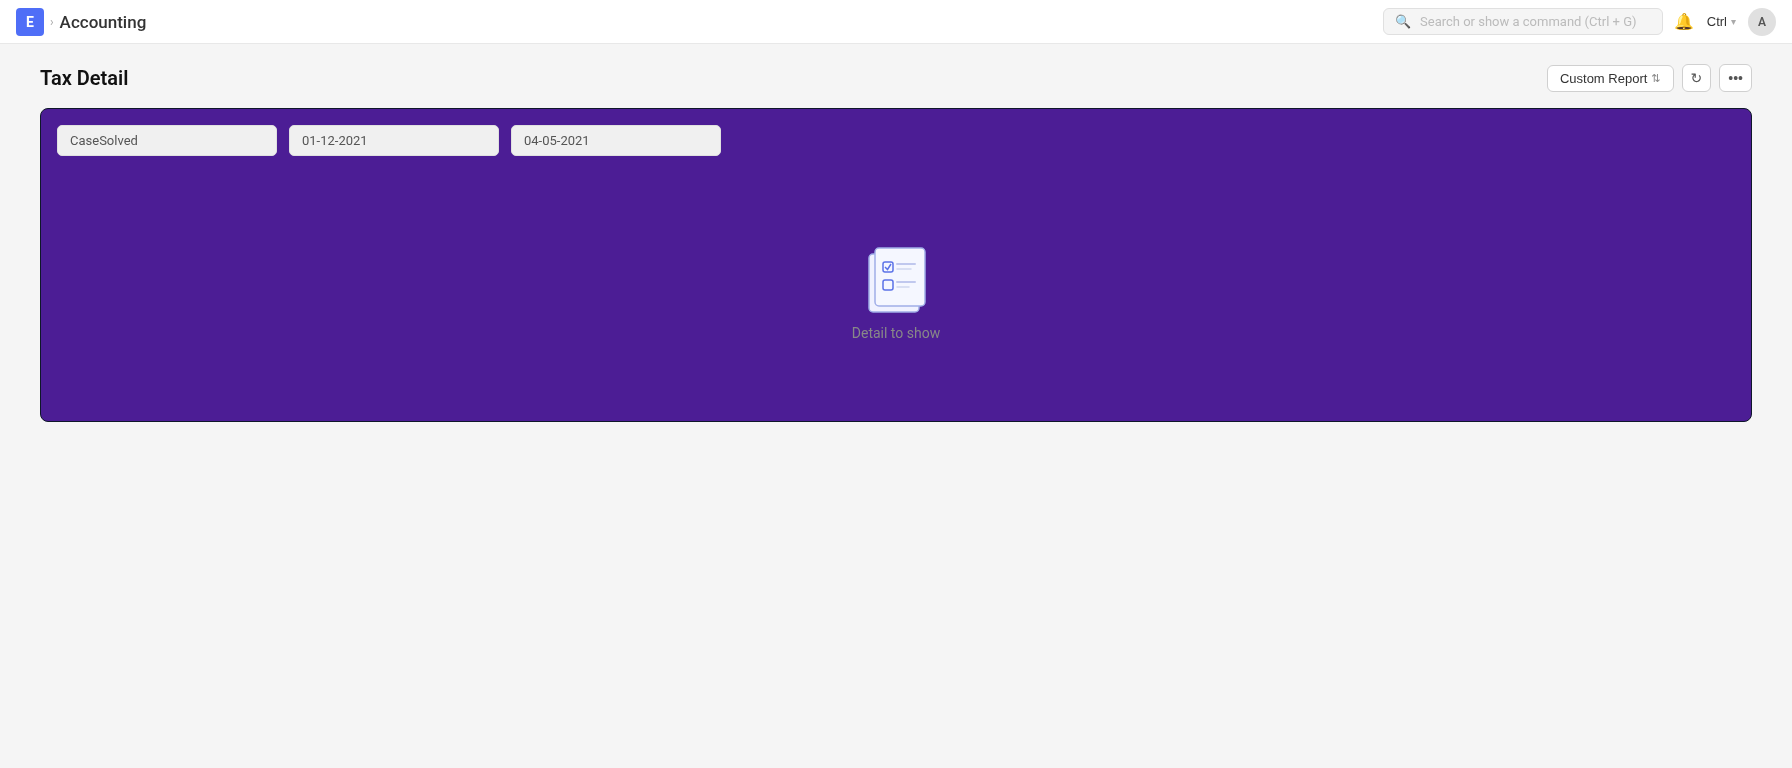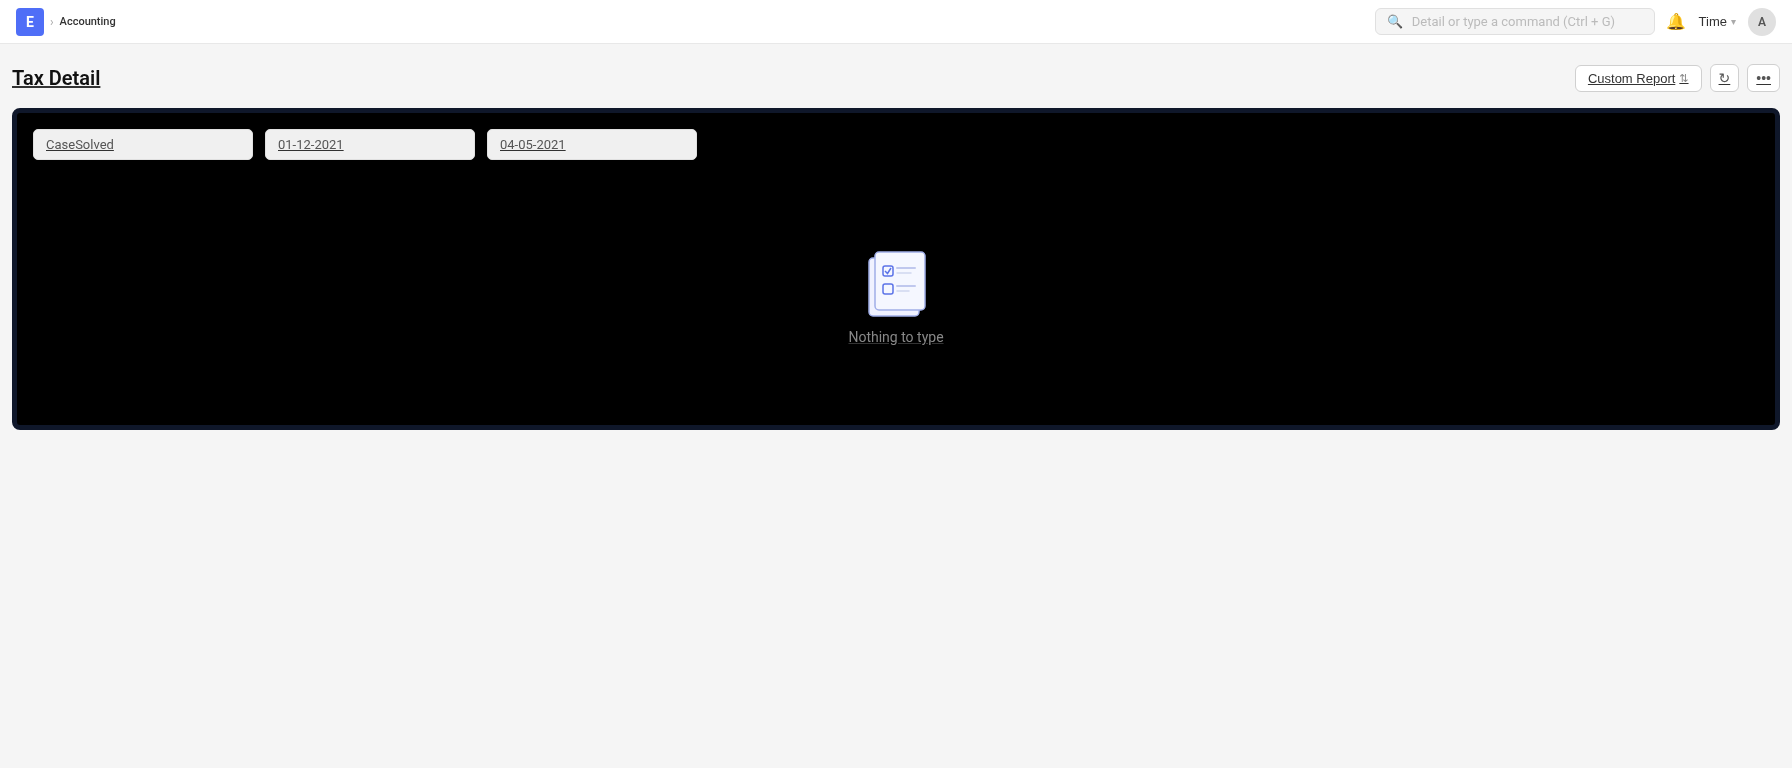--- a/index.html
+++ b/index.html
@@ -11,21 +11,21 @@
       background: #fff; height: 44px; padding: 0 16px;
       border-bottom: 1px solid #e8e8e8;
     }
     .topnav-left { display: flex; align-items: center; gap: 6px; }
     .topnav-logo {
       width: 28px; height: 28px; background: #4f6ef7; border-radius: 4px;
       display: flex; align-items: center; justify-content: center;
       color: #fff; font-weight: bold; font-size: 14px;
     }
     .topnav-chevron { color: #aaa; font-size: 12px; }
-    .topnav-title { font-size: 11px; color: #333; font-weight: 500; }
+    .topnav-title { font-size: 17px; color: #333; font-weight: 500; }
 
     .topnav-right { display: flex; align-items: center; gap: 12px; }
     .search-box {
       display: flex; align-items: center; gap: 8px;
       background: #f5f5f5; border: 1px solid #e0e0e0; border-radius: 6px;
       padding: 5px 12px; width: 280px; cursor: text;
     }
     .search-box span { color: #999; font-size: 13px; }
     .search-icon-glyph { color: #aaa; font-size: 14px; }
 
@@ -34,41 +34,41 @@
       display: flex; align-items: center; gap: 4px;
       font-size: 13px; color: #333; cursor: pointer; background: none; border: none;
     }
     .avatar {
       width: 28px; height: 28px; border-radius: 50%; background: #e0e0e0;
       display: flex; align-items: center; justify-content: center;
       font-size: 12px; font-weight: 600; color: #555; cursor: pointer;
     }
 
     
-    .page { padding: 20px 12px; background: #f5f5f5; min-height: calc(100vh - 44px); text-decoration: underline; }
+    .page { padding: 20px 40px; background: #f5f5f5; min-height: calc(100vh - 44px); }
 
     .page-header {
       display: flex; align-items: center; justify-content: space-between; margin-bottom: 16px;
     }
     .page-title { font-size: 20px; font-weight: 600; color: #111; }
     .header-actions { display: flex; align-items: center; gap: 8px; margin-left: 40px; }
 
     .custom-report-btn {
       display: flex; align-items: center; gap: 4px;
       border: 1px solid #d0d0d0; border-radius: 6px; padding: 5px 12px;
       background: #fff; cursor: pointer; font-size: 13px; color: #333;
     }
     .icon-btn {
       border: 1px solid #d0d0d0; border-radius: 6px; padding: 5px 8px;
       background: #fff; cursor: pointer; color: #555; font-size: 14px;
     }
 
     
     .content-card {
-      background: #000000; border: 5px solid #0f172a; border-radius: 8px;
+      background: #4c1d95; border: 1px solid #0f172a; border-radius: 8px;
       overflow: hidden;
     }
 
     .filters {
       display: flex; gap: 12px; padding: 16px;
     }
     .filter-field {
       background: #f0f0f0; border: 1px solid #e0e0e0; border-radius: 5px;
       padding: 7px 12px; font-size: 13px; color: #555; min-width: 200px;
       cursor: pointer;
@@ -102,25 +102,25 @@
   <div class="topnav-left">
     <div class="topnav-logo">
       <span>E</span>
     </div>
     <span class="topnav-chevron">›</span>
     <span class="topnav-title">Accounting</span>
   </div>
   <div class="topnav-right">
     <div class="search-box">
       <span class="search-icon-glyph">🔍</span>
-      <span style="color:#bbb;font-size:13px;">Detail or type a command (Ctrl + G)</span>
+      <span style="color:#bbb;font-size:13px;">Search or show a command (Ctrl + G)</span>
     </div>
     <span class="bell-icon">🔔</span>
     <button class="help-btn">
-      <span>Time</span>
+      <span>Ctrl</span>
       <span style="font-size:10px;color:#aaa;">▾</span>
     </button>
     <div class="avatar">
       <span>A</span>
     </div>
   </div>
 </nav>
 
 <div class="page">
   <div class="page-header">
@@ -160,17 +160,17 @@
 
           <line x1="46" y1="32" x2="64" y2="32" stroke="#c0c8ee" stroke-width="2" stroke-linecap="round"></line>
           <line x1="46" y1="37" x2="60" y2="37" stroke="#d0d8f0" stroke-width="1.5" stroke-linecap="round"></line>
 
           <rect x="32" y="48" width="10" height="10" rx="2" fill="none" stroke="#5b73e8" stroke-width="1.5"></rect>
 
           <line x1="46" y1="50" x2="64" y2="50" stroke="#c0c8ee" stroke-width="2" stroke-linecap="round"></line>
           <line x1="46" y1="55" x2="58" y2="55" stroke="#d0d8f0" stroke-width="1.5" stroke-linecap="round"></line>
         </svg>
       </div>
-      <span class="empty-text">Nothing to type</span>
+      <span class="empty-text">Detail to show</span>
     </div>
 
   </div>
 </div>
 
 </body></html>

